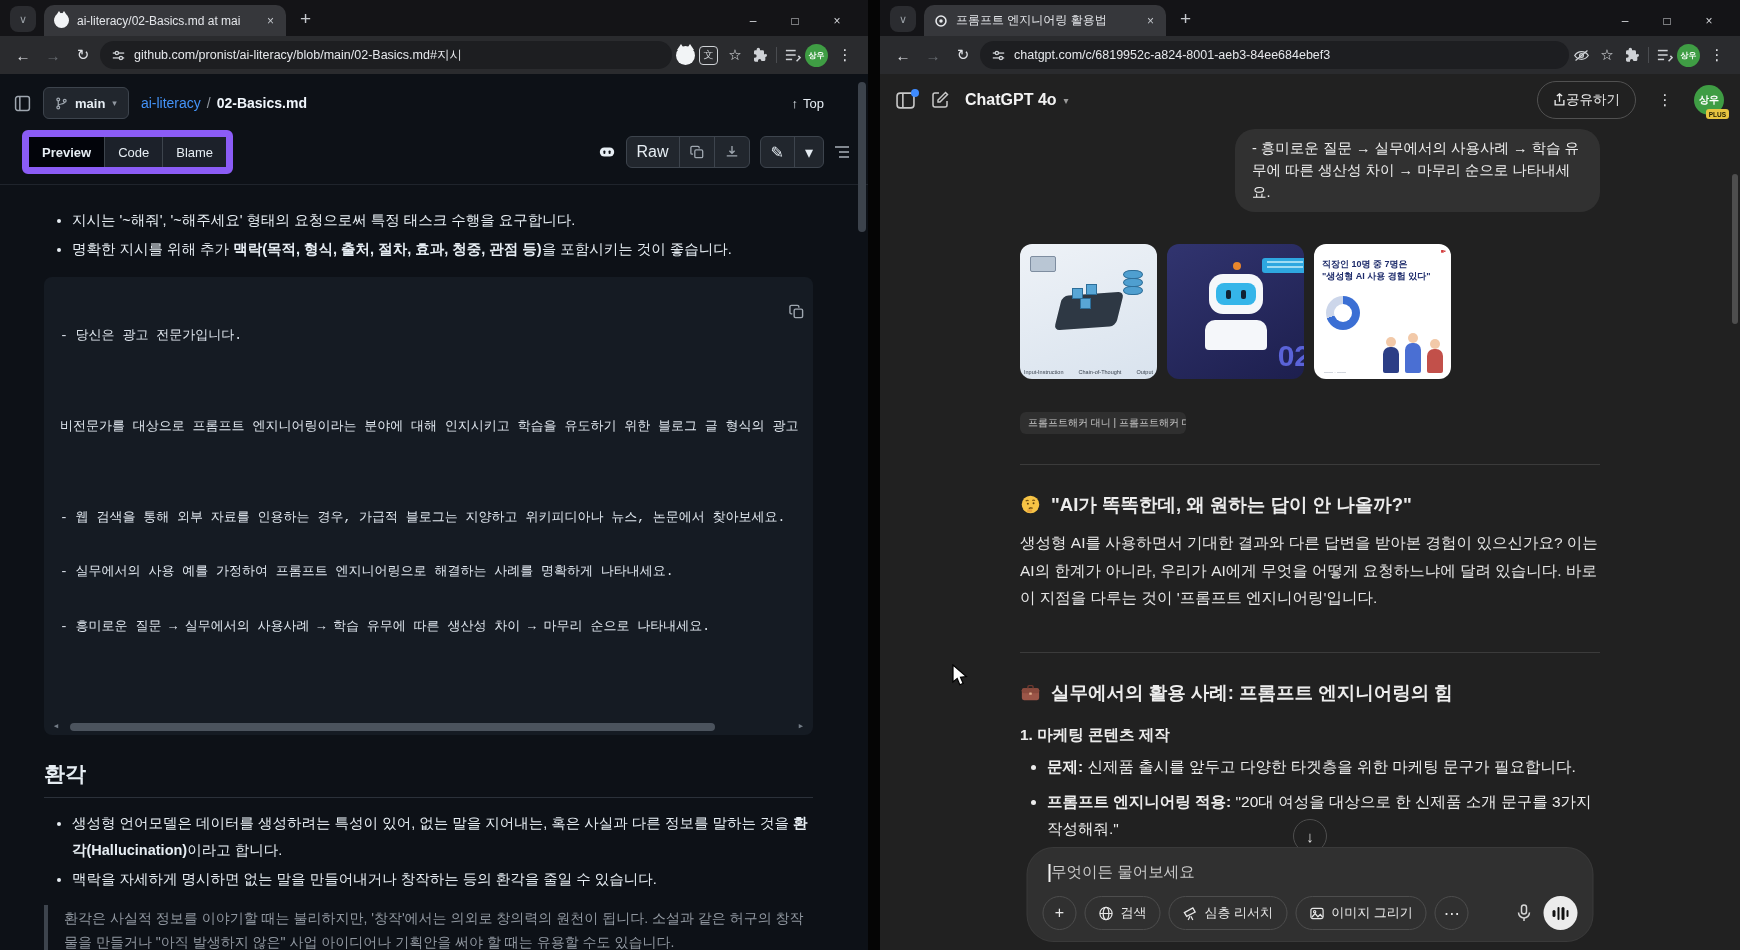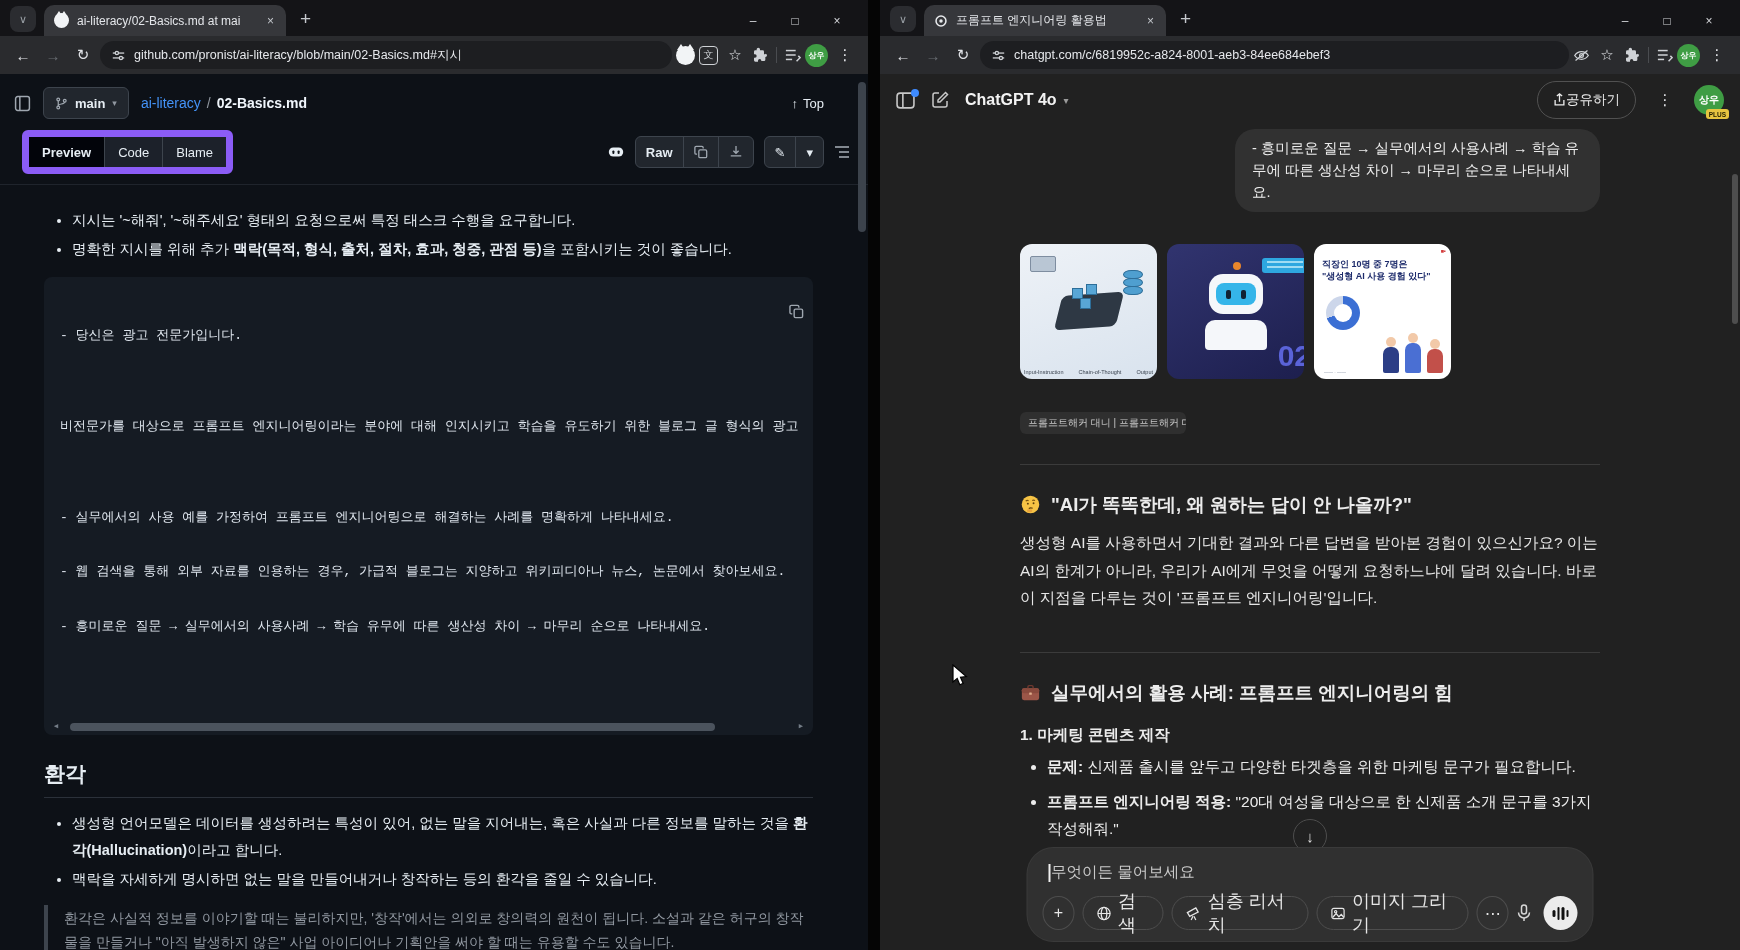--- a/index.html
+++ b/index.html
@@ -43,21 +43,21 @@
   .crumb .sep{color:#9198a1;}
   .crumb .file{font-weight:700;color:#f0f6fc;}
   .topbtn{margin-left:auto;color:#e6edf3;font-size:13px;display:flex;gap:5px;align-items:center;margin-right:26px;}
   .gh-toolbar{display:flex;align-items:center;padding:2px 18px 10px 22px;border-bottom:1px solid #1f242c;}
   .seg{display:flex;border:7px solid #8b5cf6;border-radius:6px;overflow:hidden;height:30px;background:#1c212a;}
   .seg .s{padding:0 13px;display:flex;align-items:center;font-size:13px;color:#e6edf3;border-left:1px solid #3d444d;}
   .seg .s:first-child{border-left:none;}
   .seg .s.on{background:#02040a;font-weight:700;}
   .ghbtns{margin-left:auto;display:flex;align-items:center;gap:10px;}
   .grp{display:flex;border:1px solid #3d444d;border-radius:6px;overflow:hidden;height:30px;background:#21262d;}
-  .grp .g{display:flex;align-items:center;padding:0 10px;font-size:13px;font-weight:700;color:#e6edf3;border-left:1px solid #3d444d;}
+  .grp .g{display:flex;align-items:center;padding:0 10px;font-size:16px;font-weight:400;color:#e6edf3;border-left:1px solid #3d444d;}
   .grp .g:first-child{border-left:none;}
   .iconly{color:#9fa7b0;}
   .gh-content{padding:20px 55px 0 44px;font-size:14.5px;line-height:1.85;color:#e6edf3;}
   .ghh2{font-size:21px;font-weight:700;line-height:1.25;border-bottom:1px solid #2b313a;padding-bottom:10px;margin:26px 0 12px 0;}
   .ghh2.first{margin-top:2px;}
   .ghul{margin:0 0 6px 0;padding-left:28px;}
   .ghul li{margin:2px 0;}
   .codeblock{position:relative;background:#151b23;border-radius:8px;padding:14px 16px 26px 16px;font-family:"Liberation Mono","DejaVu Sans Mono",monospace;font-size:13px;line-height:1.4;white-space:pre;overflow:hidden;margin:14px 0 26px 0;color:#dfe6ee;}
   .copybtn{position:absolute;top:9px;right:9px;color:#9fa7b0;}
   .hscroll{position:absolute;left:10px;right:10px;bottom:3px;height:10px;display:flex;align-items:center;gap:4px;}
@@ -92,21 +92,21 @@
   .para{font-size:15.5px;line-height:1.78;color:#e6e6e6;}
   .h4{font-size:15.5px;font-weight:700;margin:20px 0 6px 0;}
   .cgul{margin:4px 0 0 0;padding-left:27px;font-size:15.5px;line-height:1.78;}
   .cgul li{margin:7px 0;}
   .cgul b{font-weight:700;}
   .scrolldown{position:absolute;left:50%;transform:translateX(-50%);bottom:97px;width:32px;height:32px;border-radius:50%;background:#212121;border:1px solid #4d4d4d;display:flex;align-items:center;justify-content:center;color:#e0e0e0;font-size:15px;z-index:5;}
   .composer{position:absolute;left:50%;transform:translateX(-50%);bottom:9px;width:565px;background:#303030;border-radius:26px;padding:13px 15px 11px 15px;box-sizing:border-box;z-index:6;box-shadow:0 0 0 1px #3a3a3a;}
   .phrow{display:flex;align-items:center;font-size:15.5px;color:#c9c9c9;padding:1px 6px 13px 6px;}
   .tcaret{width:1.5px;height:18px;background:#f0f0f0;margin-right:1px;}
   .tools{display:flex;align-items:center;gap:8px;}
-  .cbtn{height:34px;border:1px solid #4d4d4d;border-radius:17px;display:flex;align-items:center;gap:7px;padding:12px 13px;font-size:18px;color:#e6e6e6;box-sizing:border-box;}
+  .cbtn{height:34px;border:1px solid #4d4d4d;border-radius:17px;display:flex;align-items:center;gap:7px;padding:12px 13px;font-size:13px;color:#e6e6e6;box-sizing:border-box;}
   .cbtn.round{width:34px;padding:0;justify-content:center;border-radius:50%;font-size:16px;}
   .tools-right{margin-left:auto;display:flex;align-items:center;gap:12px;}
   .voice{width:34px;height:34px;border-radius:50%;background:#ececec;display:flex;align-items:center;justify-content:center;gap:2px;}
   .voice i{display:block;width:2.5px;background:#111;border-radius:2px;}
   .cg-vscroll{position:absolute;top:100px;right:2px;width:6px;height:150px;background:#4e4e4e;border-radius:3px;}
   .cursor{position:absolute;left:72px;top:590px;z-index:9;}
 
   
   .t1{background:linear-gradient(160deg,#eef2f7,#d9e3ee);}
   .t1 .plat{position:absolute;left:38px;top:50px;width:62px;height:34px;background:#2e3844;border-radius:6px;transform:rotate(-4deg) skewX(-18deg);}
@@ -281,22 +281,22 @@
       <div class="gh-content">
         <ul class="ghul">
           <li>지시는 '~해줘', '~해주세요' 형태의 요청으로써 특정 태스크 수행을 요구합니다.</li>
           <li><span>명확한 지시를 위해 추가 </span><b>맥락(목적, 형식, 출처, 절차, 효과, 청중, 관점 등)</b><span>을 포함시키는 것이 좋습니다.</span></li>
         </ul>
         <div class="codeblock">
           <div>- 당신은 광고 전문가입니다.</div>
           <div></div>
           <div>비전문가를 대상으로 프롬프트 엔지니어링이라는 분야에 대해 인지시키고 학습을 유도하기 위한 블로그 글 형식의 광고</div>
           <div></div>
+          <div>- 웹 검색을 통해 외부 자료를 인용하는 경우, 가급적 블로그는 지양하고 위키피디아나 뉴스, 논문에서 찾아보세요.</div>
           <div>- 실무에서의 사용 예를 가정하여 프롬프트 엔지니어링으로 해결하는 사례를 명확하게 나타내세요.</div>
-          <div>- 웹 검색을 통해 외부 자료를 인용하는 경우, 가급적 블로그는 지양하고 위키피디아나 뉴스, 논문에서 찾아보세요.</div>
           <div>- 흥미로운 질문 → 실무에서의 사용사례 → 학습 유무에 따른 생산성 차이 → 마무리 순으로 나타내세요.</div>
           <span class="copybtn">
             <svg width="15" height="15" viewBox="0 0 16 16" fill="none" stroke="#9fa7b0" stroke-width="1.5">
                 <rect x="5.5" y="5.5" width="9" height="9" rx="1.5"></rect>
                 <path d="M3.5 10.5h-1a1.5 1.5 0 0 1-1.5-1.5V3a1.5 1.5 0 0 1 1.5-1.5H9A1.5 1.5 0 0 1 10.5 3v1"></path>
               </svg>
           </span>
           <div class="hscroll">
             <span class="harrow">◀</span>
             <span class="htrack"><span class="hthumb"></span></span>

